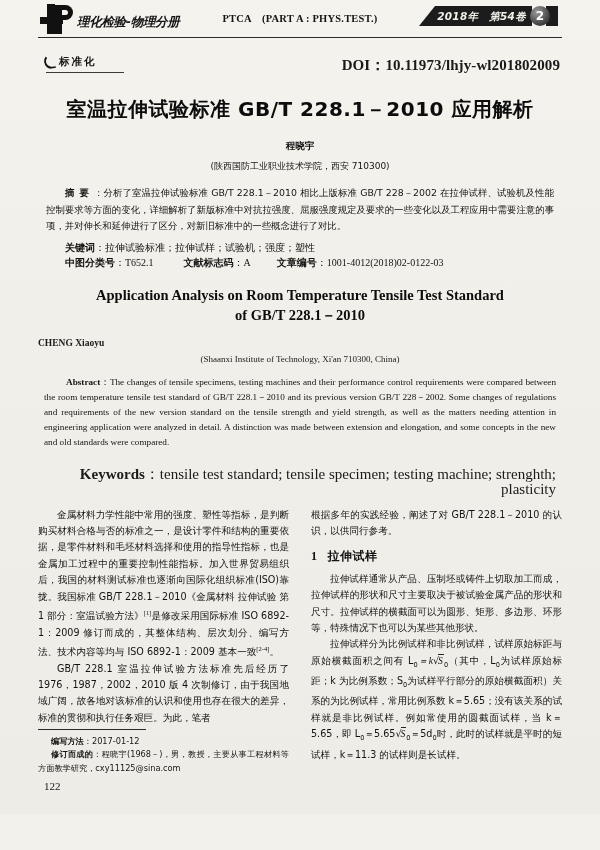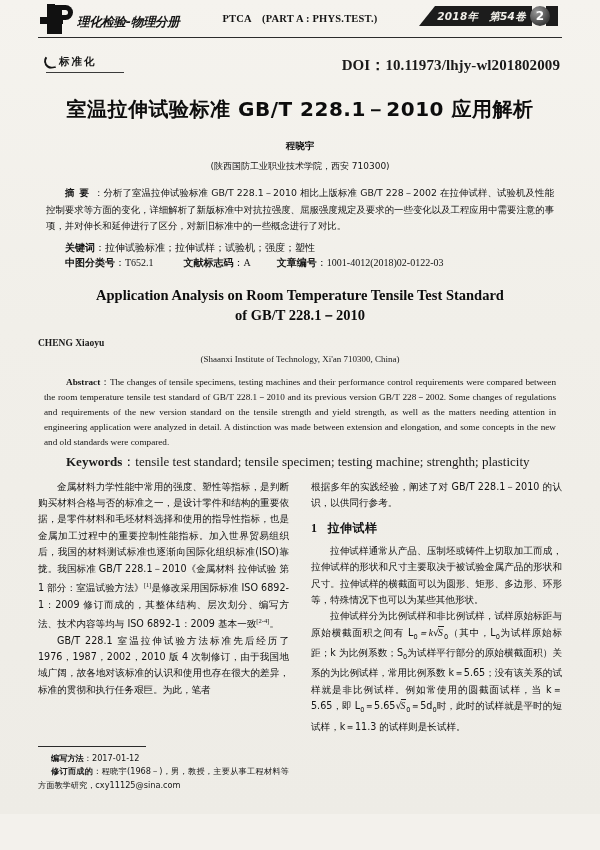--- a/index.html
+++ b/index.html
@@ -278,25 +278,26 @@
     font-size: 9.2px;
     line-height: 15.2px;
     text-align: justify;
     color: #141414;
   }
   .abs-en .lead {
     font-weight: bold;
     margin-left: 22px;
   }
   .kw-en {
-    margin-top: 3px;
+    margin-top: 16px;
     padding: 0 6px;
     font-family: "Liberation Serif", serif;
-    font-size: 13px;
+    font-size: 15px;
     line-height: 15px;
+    text-align: right;
   }
   .kw-en .lead {
     font-weight: bold;
     margin-left: 22px;
   }
 
   
   .columns {
     display: flex;
     margin-top: 10px;
@@ -456,15 +457,16 @@
   <div class="footnote-wrap">
     <div class="fn-rule"></div>
     <div class="footnote">
       <div class="ind">
         <span class="fl">编写方法</span><span>：2017-01-12</span>
       </div>
       <div class="ind">
         <span class="fl">修订而成的</span><span>：程晓宇(1968－)，男，教授，主要从事工程材料等方面教学研究，cxy11125@sina.com</span>
       </div>
     </div>
+    <div class="page-num">122</div>
   </div>
 
 </div>
 
 </body></html>

